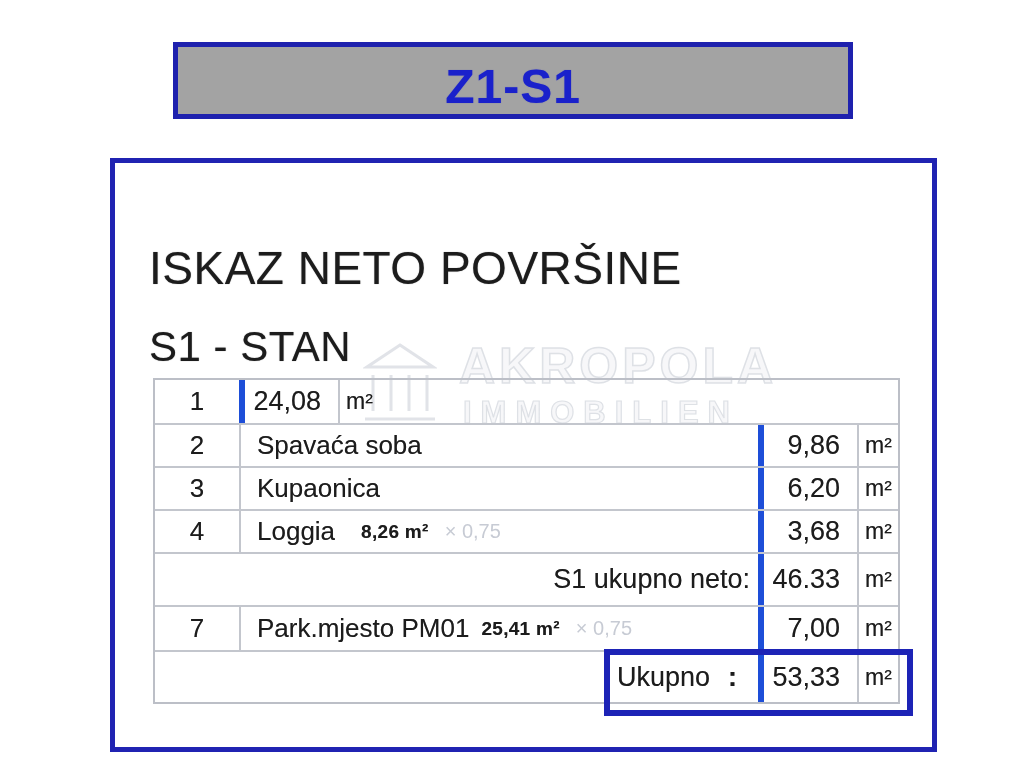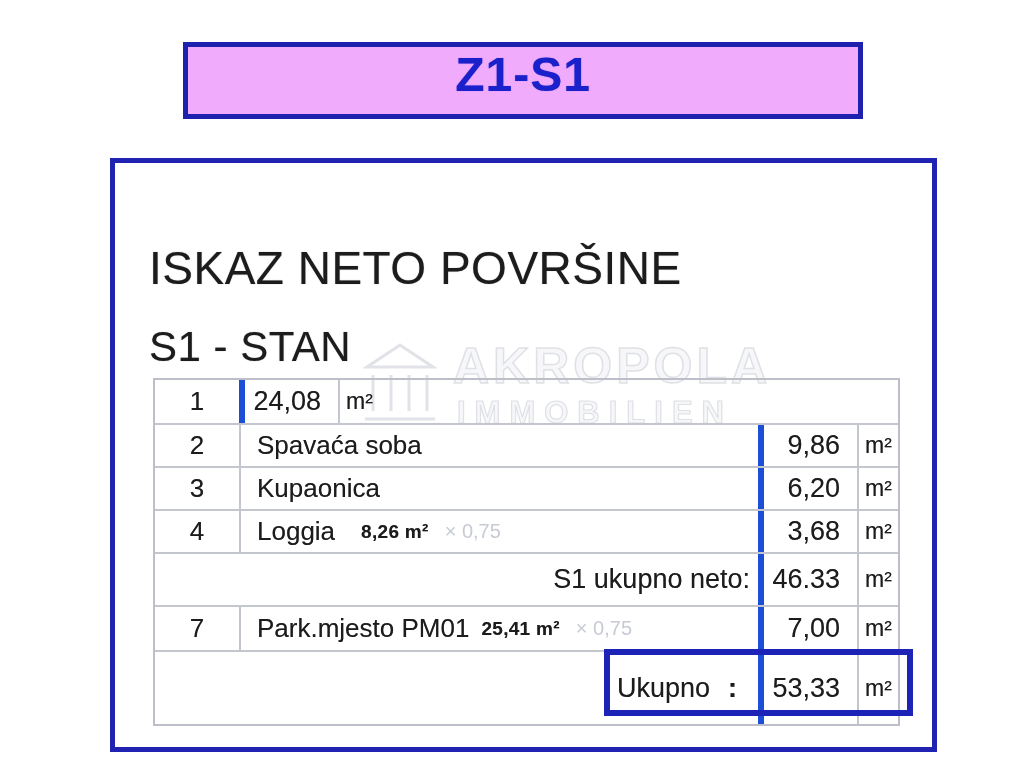--- a/index.html
+++ b/index.html
@@ -5,23 +5,23 @@
   html,body{margin:0;padding:0;}
   body{
     width:1024px;height:768px;background:#ffffff;position:relative;overflow:hidden;
     font-family:"Liberation Sans", sans-serif;
     -webkit-font-smoothing:antialiased;
   }
   .page{position:absolute;inset:0;}
 
   
   .badge{
-    position:absolute;left:183px;top:42px;width:680px;height:77px;
-    box-sizing:border-box;border:5px solid #1e21ae;background:#f0abfc;
-    display:flex;align-items:flex-start;justify-content:center;
+    position:absolute;left:173px;top:42px;width:680px;height:77px;
+    box-sizing:border-box;border:5px solid #1e21ae;background:#a3a3a3;
+    display:flex;align-items:flex-end;justify-content:center;
   }
   .badge-label{
     font-size:48px;font-weight:bold;color:#1a21cb;letter-spacing:1px;
     text-shadow:0 0 1px rgba(26,33,203,.45);
   }
 
   
   .panel{
     position:absolute;left:110px;top:158px;width:827px;height:594px;
     box-sizing:border-box;border:5px solid #2023b2;background:#ffffff;
@@ -32,21 +32,21 @@
     text-shadow:0 0 1px rgba(0,0,0,.45);white-space:nowrap;
   }
   .subheading{
     position:absolute;left:34px;top:160px;margin:0;
     font-size:42px;font-weight:500;color:#1c1c1c;letter-spacing:.5px;
     text-shadow:0 0 1px rgba(0,0,0,.45);white-space:nowrap;
   }
 
   
   .watermark{
-    position:absolute;left:248px;top:178px;display:flex;gap:16px;align-items:flex-start;
+    position:absolute;left:248px;top:178px;display:flex;gap:22px;align-items:flex-start;
     opacity:.55;z-index:0;pointer-events:none;
   }
   .wm-lines{display:flex;flex-direction:column;align-items:flex-start;}
   .wm-line1{
     font-size:50px;font-weight:bold;letter-spacing:4px;line-height:1;
     color:rgba(205,209,218,.30);-webkit-text-stroke:1.5px rgba(186,191,202,.85);
   }
   .wm-line2{
     font-size:31px;font-weight:bold;letter-spacing:9px;line-height:1;margin-top:6px;margin-left:4px;
     color:rgba(205,209,218,.30);-webkit-text-stroke:1.2px rgba(186,191,202,.85);
@@ -68,21 +68,21 @@
   .c-label{width:603px;justify-content:flex-end;padding-right:8px;font-size:27px;}
   .c-val{width:99px;border-left:6px solid #1d4ed8;justify-content:flex-end;padding-right:17px;font-size:27px;}
   .c-unit{flex:1;border-left:2px solid #c3c6cd;padding-left:6px;font-size:23px;}
   .detail{font-size:19px;font-weight:bold;margin-left:26px;letter-spacing:.3px;text-align:center;}
   .factor{font-size:20px;color:#c7cbd4;margin-left:16px;text-shadow:none;}
   .colon{margin-left:18px;margin-right:13px;font-weight:bold;}
 
   .h-r1,.h-r2,.h-r3,.h-r4{height:43px;}
   .h-sub{height:53px;}
   .h-r6{height:45px;}
-  .h-tot{height:74px;}
+  .h-tot{height:52px;}
 
   
   .total-highlight{
     position:absolute;left:489px;top:486px;width:309px;height:67px;
     box-sizing:border-box;border:6px solid #1d23b6;background:transparent;
     z-index:3;pointer-events:none;
   }
 </style>
 </head>
 <body>

